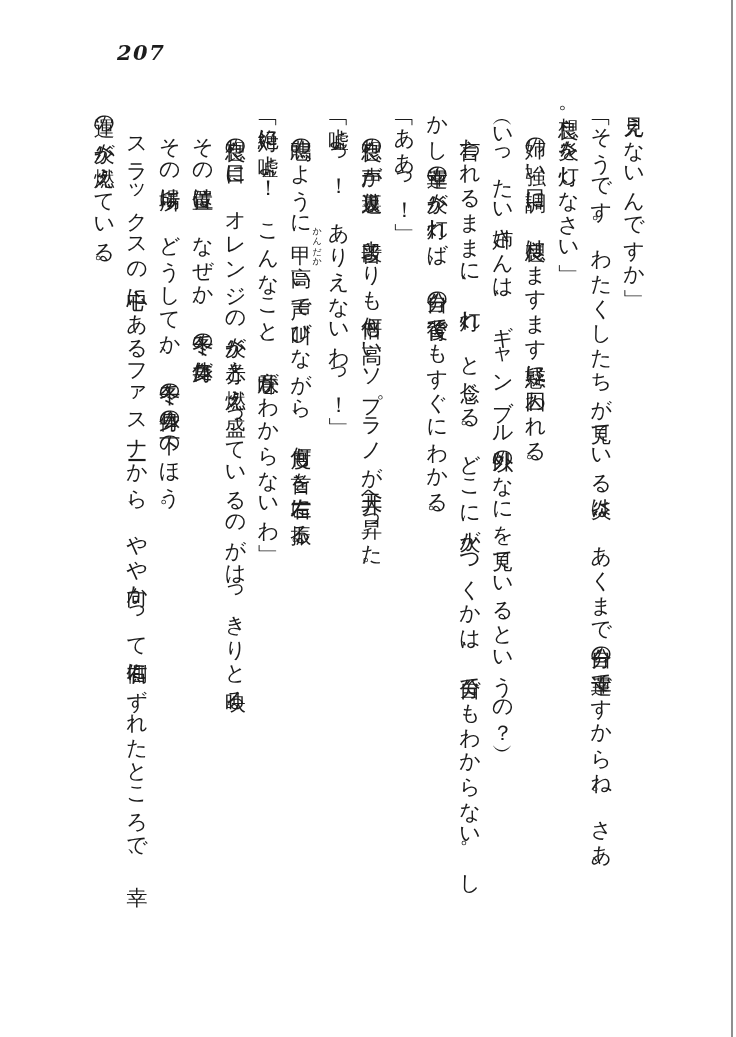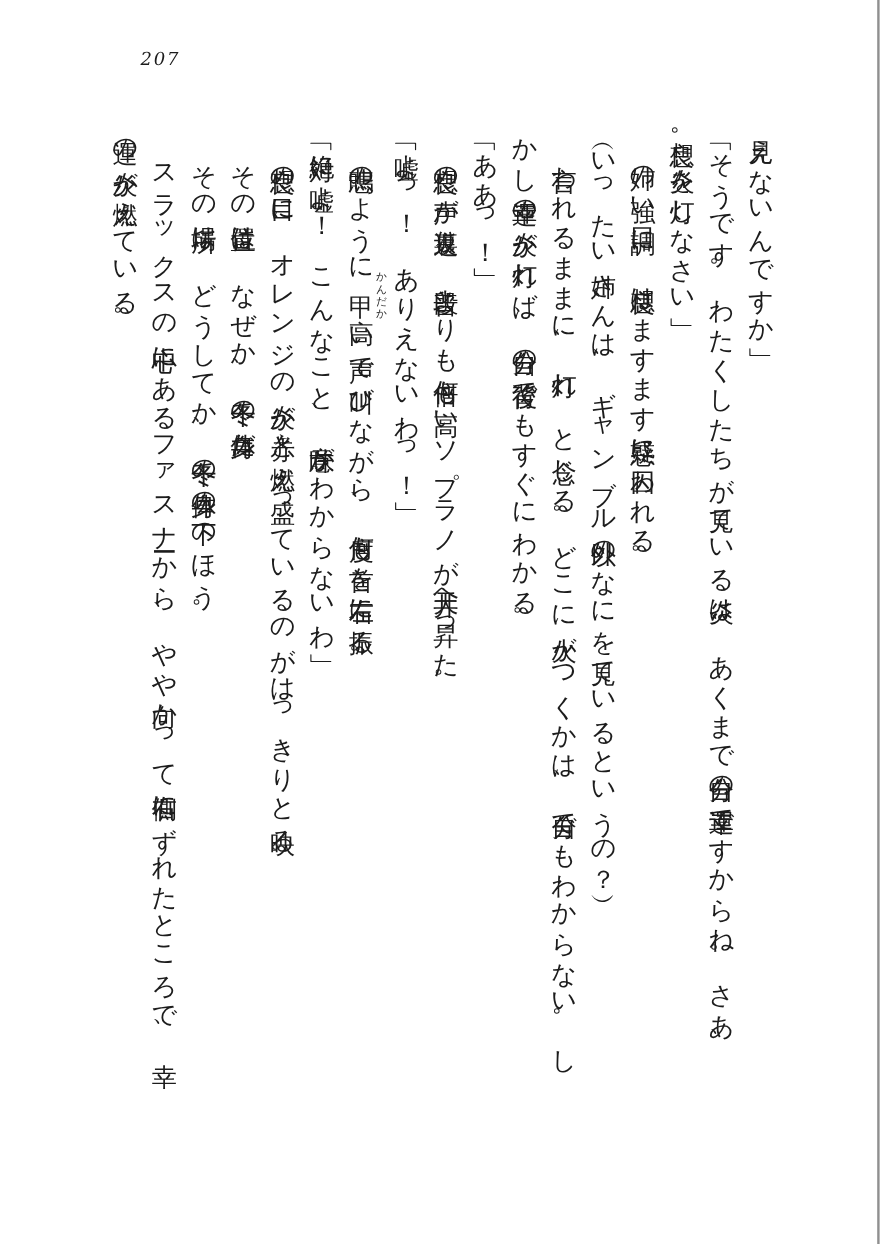--- a/index.html
+++ b/index.html
@@ -17,23 +17,24 @@
   .page {
     position: absolute;
     inset: 0;
     background: #ffffff;
   }
   .page-number {
     position: absolute;
     top: 40px;
     left: 117px;
     font-style: italic;
-    font-size: 15px;
+    font-size: 21px;
     letter-spacing: 1.5px;
     color: #1c1c1c;
+    font-weight: bold;
   }
   .text-block {
     position: absolute;
     top: 101px;
     right: 86px;
     width: 560px;
     height: 832px;
     writing-mode: vertical-rl;
     text-orientation: mixed;
     color: #1c1c1c;

